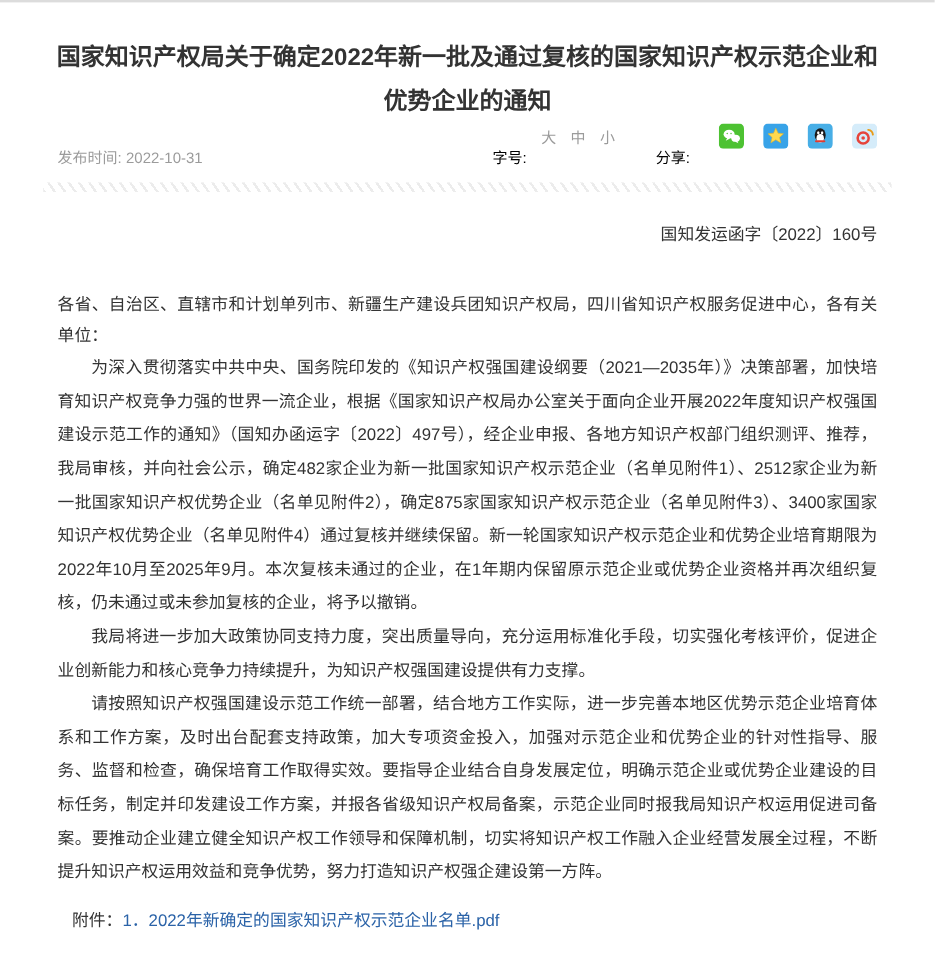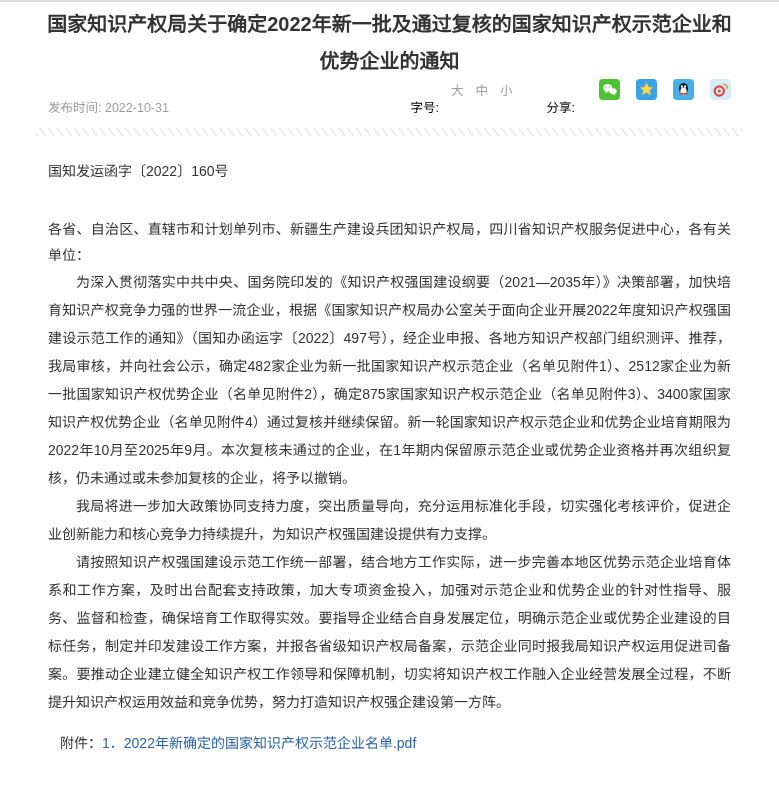--- a/index.html
+++ b/index.html
@@ -9,21 +9,21 @@
     color:#333333;
   }
   .page {
     width:779px; height:805px;
     margin:0 auto;
     background:#ffffff;
     border-top:2px solid #dcdcdc;
     overflow:hidden;
   }
   .notice-title {
-    margin:4px 40px 0;
+    margin:28px 40px 0;
     text-align:center;
     font-size:20px;
     font-weight:bold;
     color:#333333;
     line-height:37px;
   }
   .meta-row {
     display:flex; align-items:flex-end;
     margin:14px 48px 0;
     font-size:12.5px;
@@ -41,21 +41,21 @@
     height:8px;
     margin:12px 36px 0;
     background:repeating-linear-gradient(55deg,#ececec 0 2px,#ffffff 2px 7px);
   }
   .content {
     padding:0 48px;
     font-size:14px;
     color:#333333;
   }
   .doc-number {
-    text-align:left;
+    text-align:right;
     margin-top:24px;
     font-size:14px;
     color:#333333;
   }
   .salutation {
     margin-top:36px;
     line-height:26px;
     text-align:justify;
   }
   .para {

